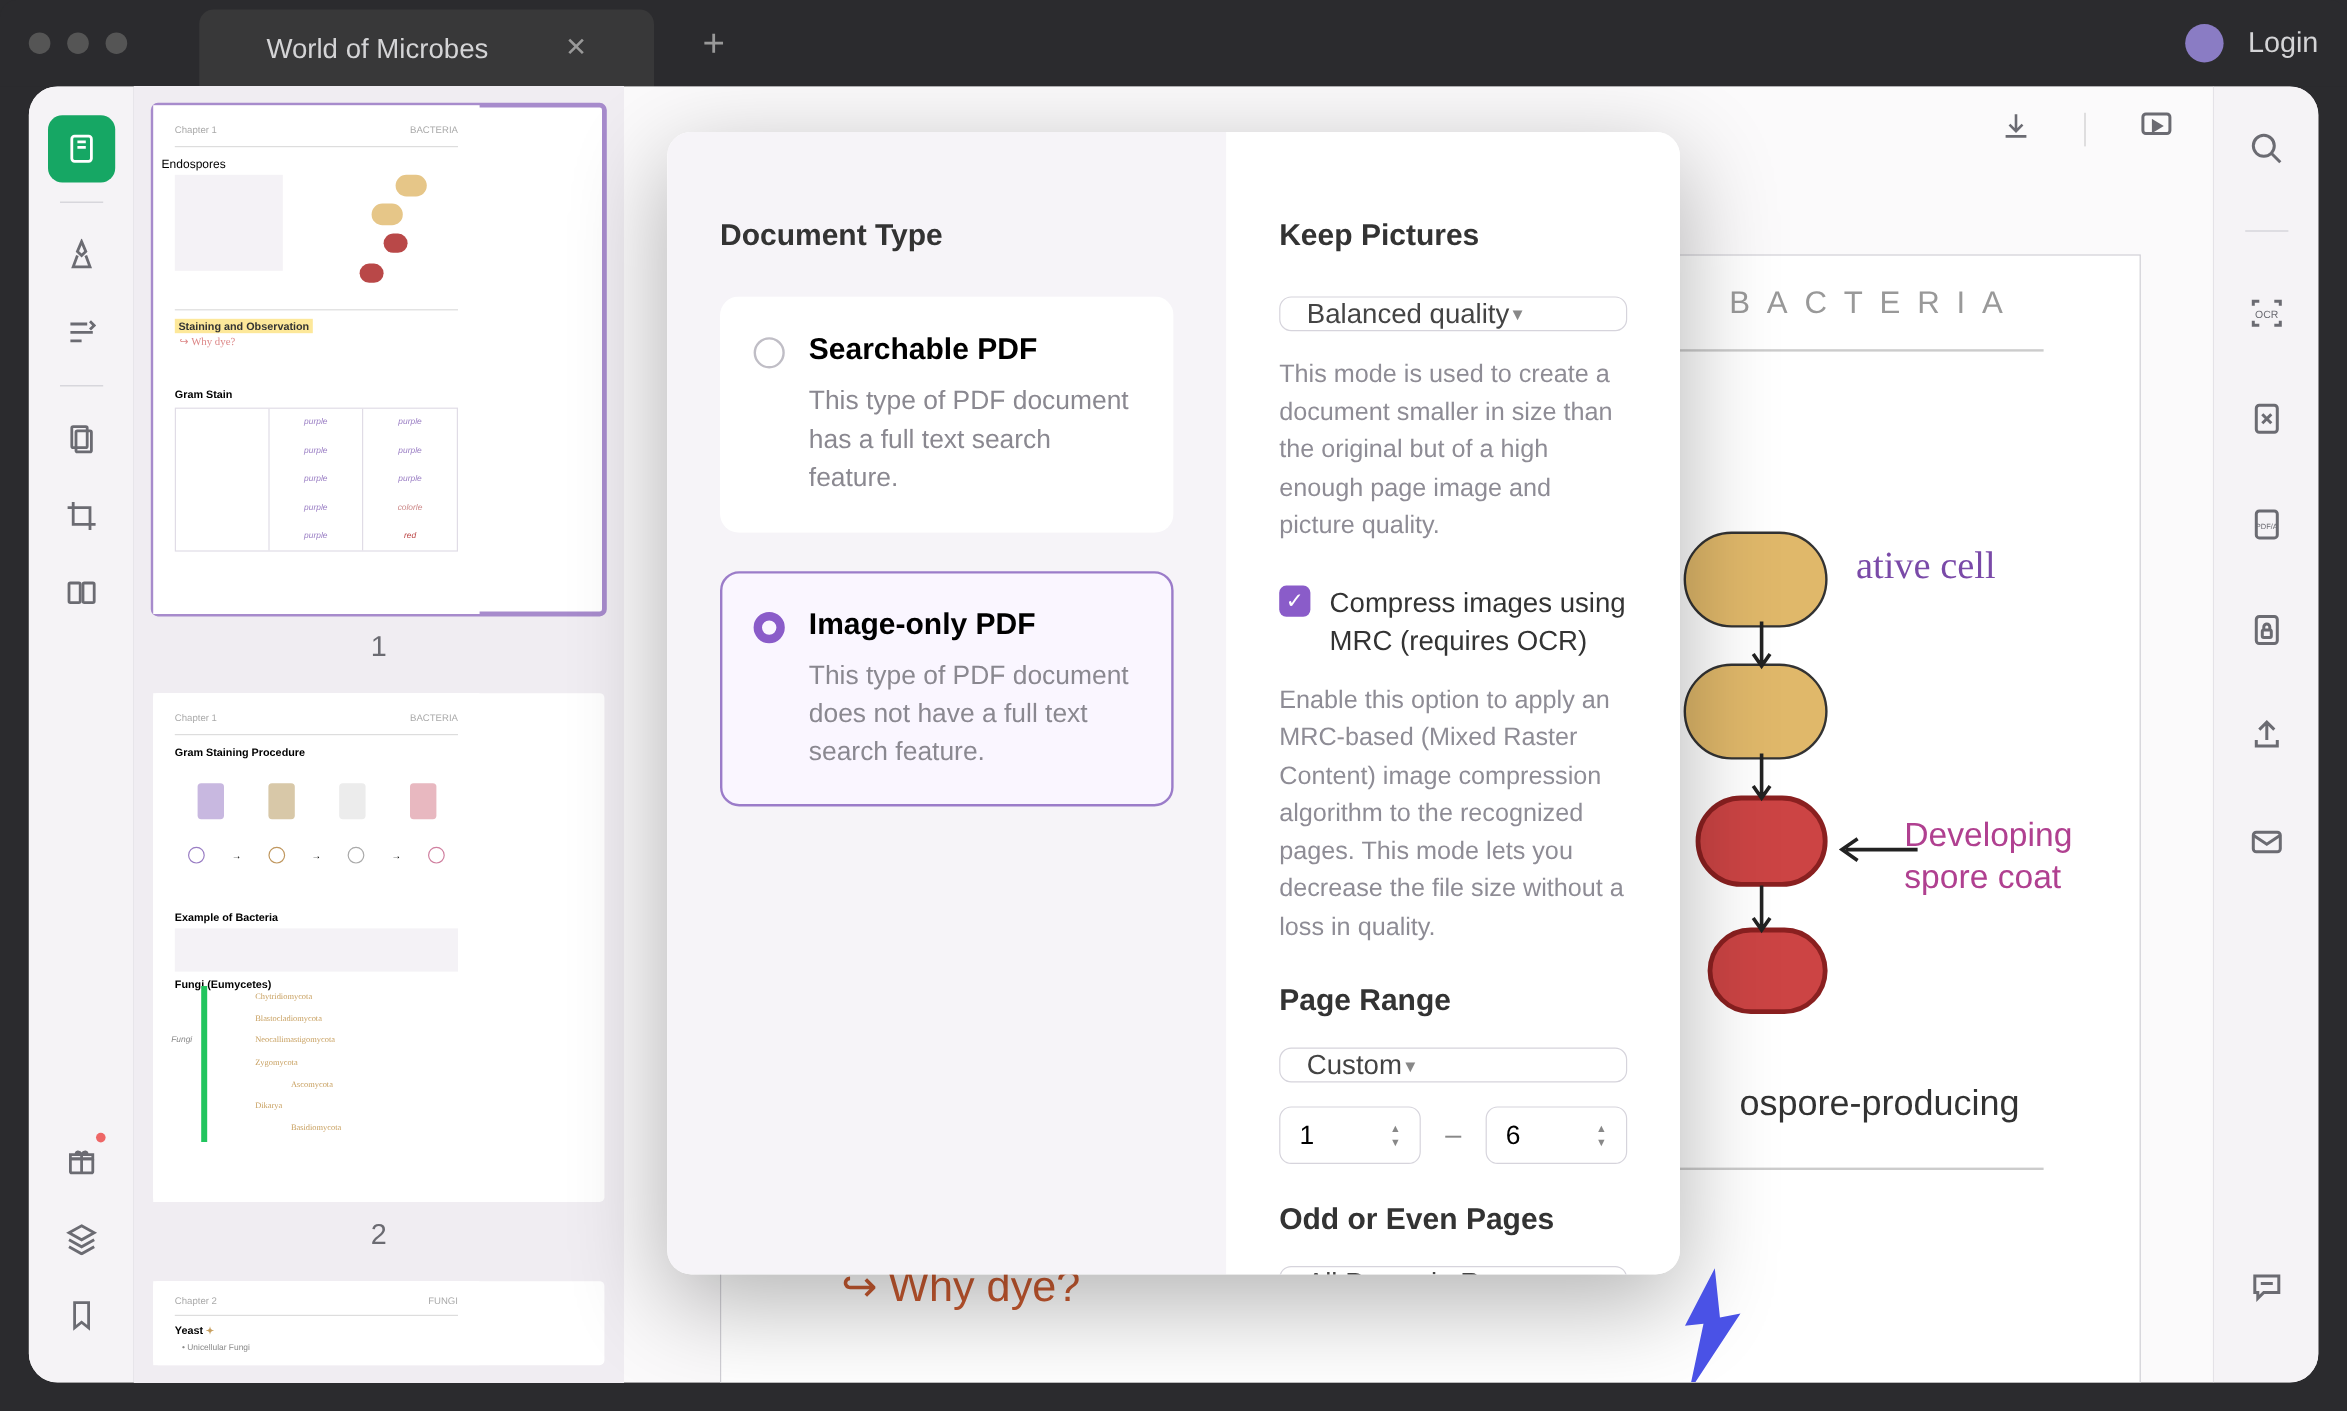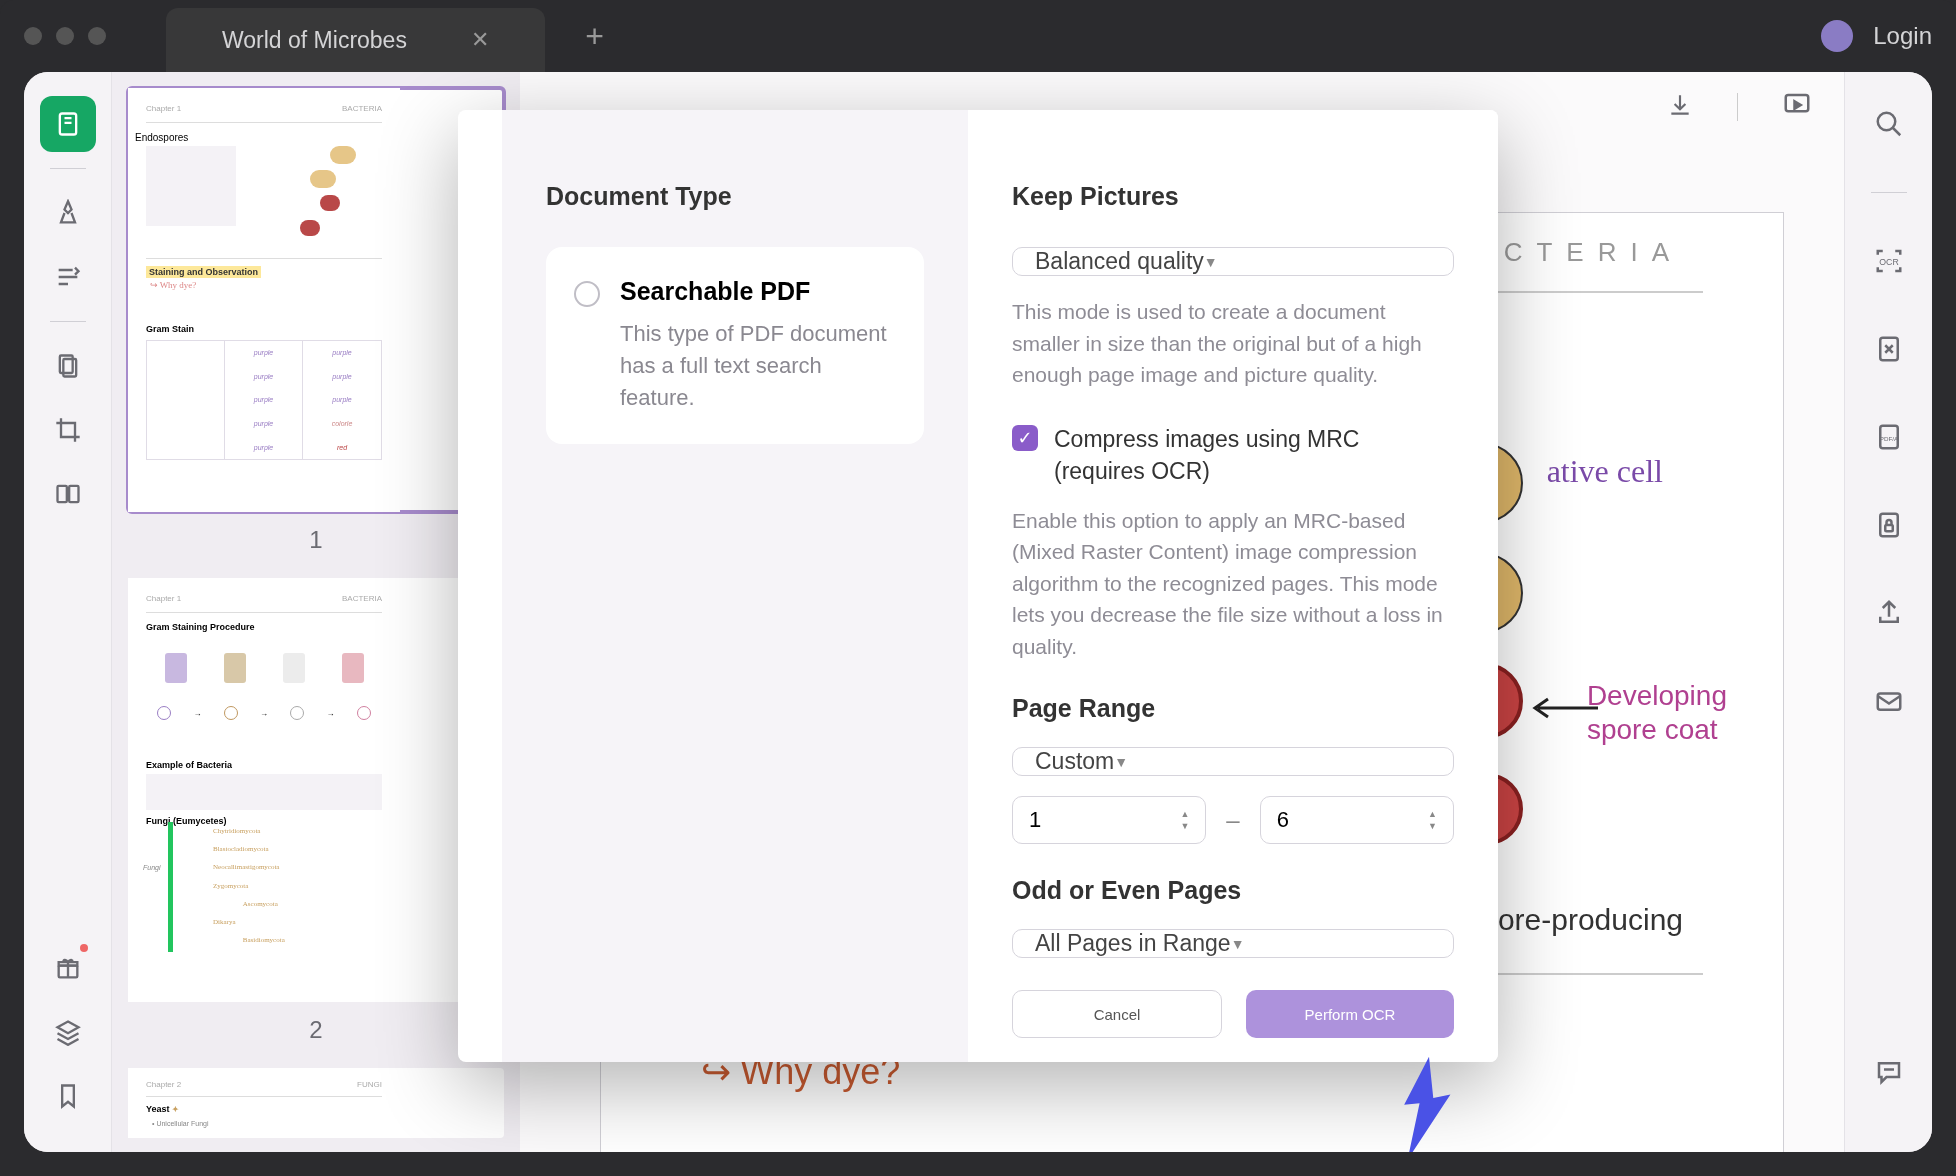--- a/index.html
+++ b/index.html
@@ -30,21 +30,21 @@
     .thumb-img { width: 272px; height: 424px; background: white; position: relative; overflow: hidden; }
     
     .main-content { flex: 1; background: #fbfafb; position: relative; overflow: hidden; }
     .doc-page { position: absolute; left: 80px; right: 60px; top: 140px; bottom: -100px; background: white; border: 1px solid #d0cfd5; padding: 56px 80px; font-size: 22px; color: #333; }
     .doc-header-text { position: absolute; top: 24px; right: 100px; font-size: 26px; letter-spacing: 14px; color: #999; }
     
     .right-sidebar { width: 88px; background: #f5f3f6; border-left: 1px solid #e4e2e7; display: flex; flex-direction: column; align-items: center; padding-top: 24px; gap: 32px; }
     
     
     .modal-overlay { position: absolute; inset: 0; display: flex; align-items: flex-start; justify-content: center; padding-top: 38px; pointer-events: none; }
-    .modal { width: 1040px; height: 952px; background: white; border-radius: 8px; display: flex; overflow: hidden; box-shadow: 0 24px 80px rgba(0,0,0,0.3); pointer-events: auto; padding-left: 44px; }
+    .modal { width: 844px; height: 952px; background: white; border-radius: 20px; display: flex; overflow: hidden; box-shadow: 0 24px 80px rgba(0,0,0,0.3); pointer-events: auto; }
     .modal-left { width: 466px; background: #f6f4f8; padding: 72px 44px; }
     .modal-right { flex: 1; background: white; padding: 72px 44px 44px; display: flex; flex-direction: column; }
     
     .section-title { font-size: 25px; font-weight: 600; color: #333; margin-bottom: 36px; }
     
     .doc-type-option { background: white; border: 2px solid transparent; border-radius: 16px; padding: 28px 26px; margin-bottom: 32px; display: flex; gap: 20px; cursor: pointer; }
     .doc-type-option.selected { border-color: #9b7cc9; background: #faf6ff; }
     .radio { width: 26px; height: 26px; border-radius: 50%; border: 2px solid #c0bec6; flex-shrink: 0; margin-top: 4px; position: relative; }
     .radio.checked { border-color: #8a5cc9; border-width: 7px; }
     .opt-title { font-size: 25px; font-weight: 600; color: #000000; margin-bottom: 12px; }
@@ -332,20 +332,27 @@
 
   <div class="modal-overlay">
     <div class="modal">
       <div class="modal-left">
         <div class="section-title">Document Type</div>
         <div class="doc-type-option">
           <div class="radio"></div>
           <div>
             <div class="opt-title">Searchable PDF</div>
             <div class="opt-desc">This type of PDF document has a full text search feature.</div>
+          </div>
+        </div>
+        <div class="doc-type-option selected">
+          <div class="radio checked"></div>
+          <div>
+            <div class="opt-title">Image-only PDF</div>
+            <div class="opt-desc">This type of PDF document does not have a full text search feature.</div>
           </div>
         </div>
       </div>
       <div class="modal-right">
         <div class="section-title">Keep Pictures</div>
         <div class="select-box">
           <span>Balanced quality</span>
           <span class="select-arrow">▼</span>
         </div>
         <div class="help-text">This mode is used to create a document smaller in size than the original but of a high enough page image and picture quality.</div>

